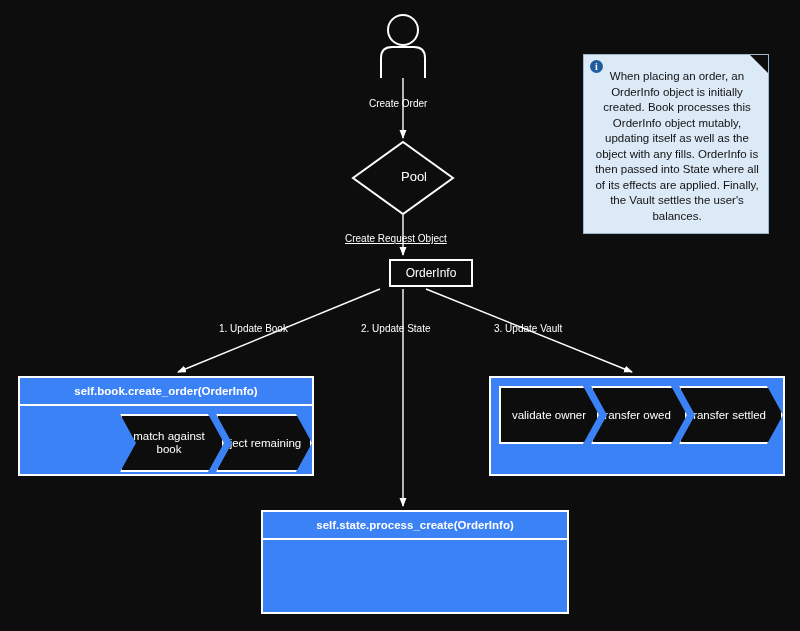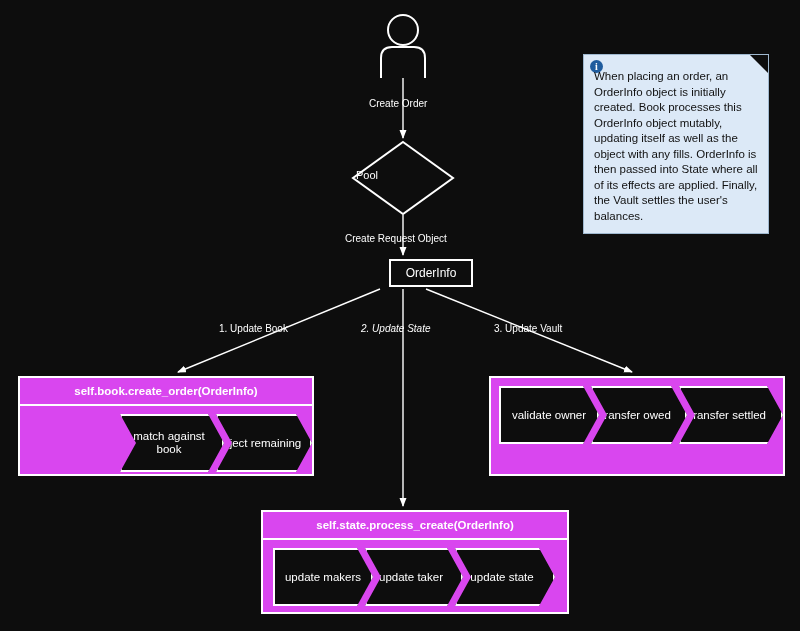--- a/index.html
+++ b/index.html
@@ -37,45 +37,46 @@
 
   
   #pool {
     left: 352px;
     top: 142px;
     width: 100px;
     height: 72px;
   }
   #pool .poolLabel {
     position: absolute;
-    left: 4px;
+    left: 12px;
     top: 27px;
     width: 100px;
-    font-size: 11px;
+    text-align: center;
+    font-size: 13px;
   }
 
   
   #orderinfo {
     left: 360px;
     top: 259px;
     width: 84px;
     height: 28px;
     border: 2px solid #ffffff;
     background: #0d0d0d;
     display: flex;
     align-items: center;
     justify-content: center;
     font-size: 12px;
     margin-left: 29px;
   }
 
   
   .group {
     border: 2px solid #ffffff;
-    background: #d946ef;
+    background: #3b82f6;
   }
   .group .title {
     height: 26px;
     line-height: 26px;
     text-align: center;
     font-size: 11.5px;
     font-weight: bold;
     border-bottom: 2px solid #ffffff;
   }
   .group .steps {
@@ -141,21 +142,21 @@
     text-align: center;
     font-family: "Liberation Serif", serif;
   }
   #note .note-text {
     position: absolute;
     left: 10px;
     top: 14px;
     width: 166px;
     font-size: 11.5px;
     line-height: 15.5px;
-    text-align: left;
+    text-align: center;
     color: #111111;
   }
 </style>
 </head>
 <body>
 
 <div id="stage">
 
   <svg id="edges" viewBox="0 0 800 631">
     <defs>
@@ -176,23 +177,23 @@
 
     <g>
       <circle cx="403" cy="30" r="15" fill="none" stroke="#ffffff" stroke-width="2"></circle>
       <path d="M 381 78 L 381 58 Q 381 47 392 47 L 414 47 Q 425 47 425 58 L 425 78" fill="none" stroke="#ffffff" stroke-width="2"></path>
     </g>
 
     <polygon points="403,142 453,178 403,214 353,178" fill="none" stroke="#ffffff" stroke-width="2"></polygon>
   </svg>
 
   <div class="lbl" style="left:369px; top:97px;">Create Order</div>
-  <div class="lbl" style="left:345px; top:232px;">Create Request Object</div>
+  <div class="lbl" style="left:345px; top:232px;text-decoration:underline;">Create Request Object</div>
   <div class="lbl" style="left:219px; top:322px;">1. Update Book</div>
-  <div class="lbl" style="left:361px; top:322px;font-style:italic;">2. Update State</div>
+  <div class="lbl" style="left:361px; top:322px;">2. Update State</div>
   <div class="lbl" style="left:494px; top:322px;">3. Update Vault</div>
 
   <div class="node" id="pool">
     <div class="poolLabel">Pool</div>
   </div>
 
   <div class="node" id="orderinfo">
     <span>OrderInfo</span>
   </div>
 
@@ -217,31 +218,20 @@
         <span>transfer owed</span>
       </div>
       <div class="chev" style="left:188px; width:104px;">
         <span>transfer settled</span>
       </div>
     </div>
   </div>
 
   <div class="node group" id="stateGroup">
     <div class="title">self.state.process_create(OrderInfo)</div>
-    <div class="steps">
-      <div class="chev first" style="left:10px; width:100px;">
-        <span>update makers</span>
-      </div>
-      <div class="chev" style="left:102px; width:98px;">
-        <span>update taker</span>
-      </div>
-      <div class="chev" style="left:192px; width:100px;">
-        <span>update state</span>
-      </div>
-    </div>
   </div>
 
   <div class="node" id="note">
     <div class="fold"></div>
     <div class="info-icon">i</div>
     <div class="note-text">When placing an order, an OrderInfo object is initially created. Book processes this OrderInfo object mutably, updating itself as well as the object with any fills. OrderInfo is then passed into State where all of its effects are applied. Finally, the Vault settles the user's balances.</div>
   </div>
 
 </div>
 

